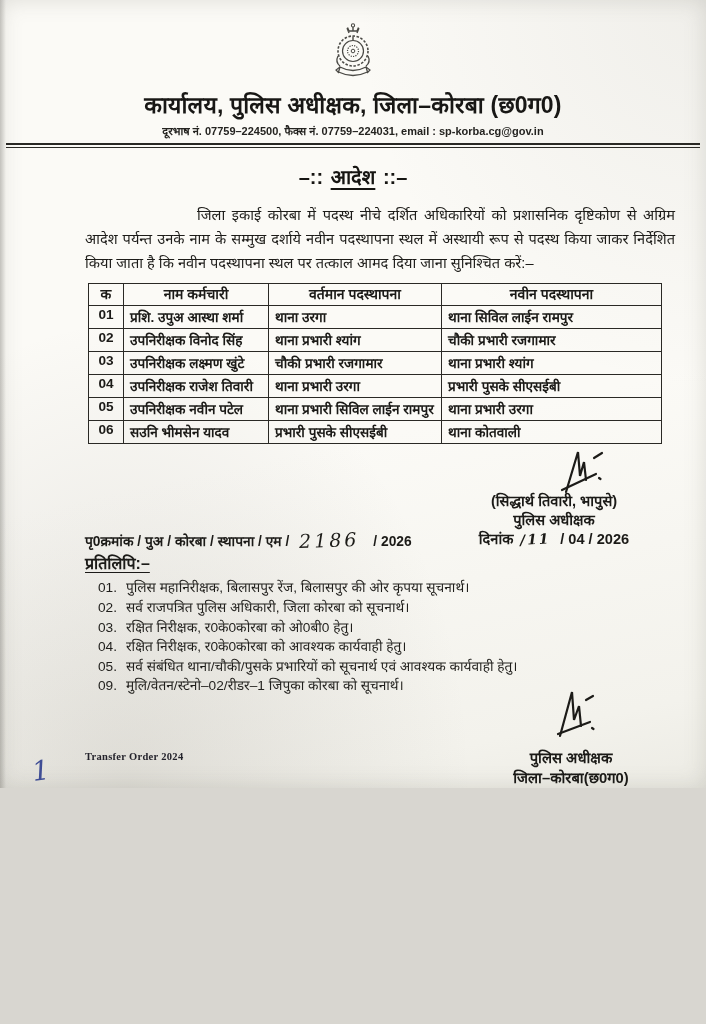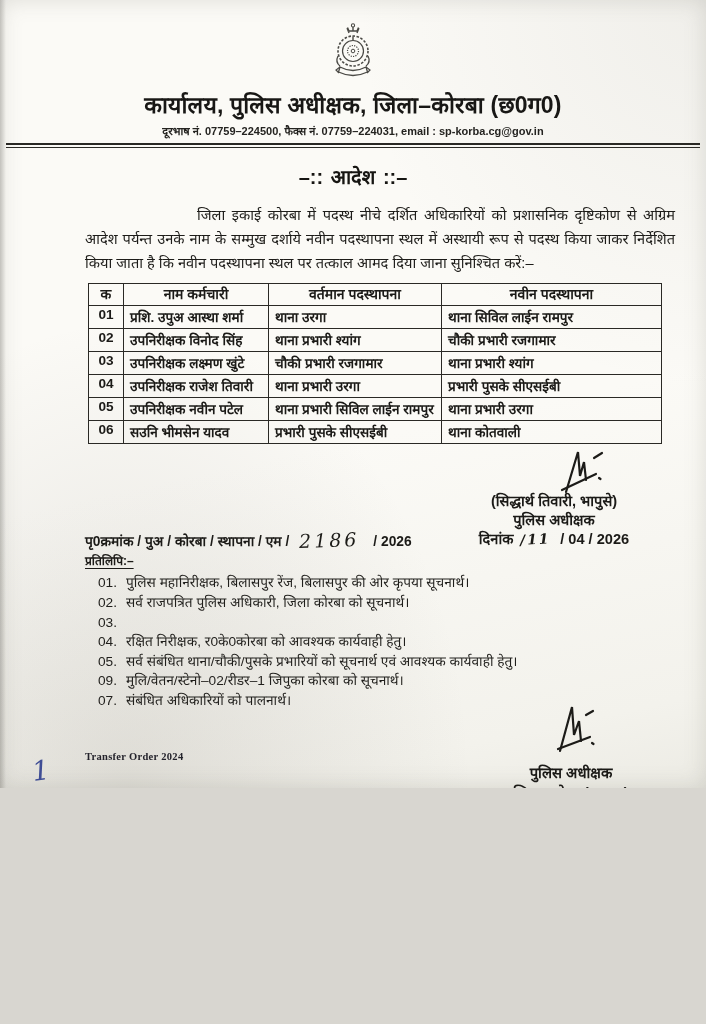--- a/index.html
+++ b/index.html
@@ -25,21 +25,21 @@
     color:#181715;
   }
   .contact {
     text-align:center; font-weight:700; font-size:11px; margin-top:3px; color:#242320;
   }
   .rule { margin:5px 6px 0 6px; border-top:2.6px solid #2a2925; position:relative; }
   .rule:after{ content:""; display:block; border-top:1.4px solid #2a2925; margin-top:2.4px; }
   .order-head {
     text-align:center; font-weight:700; font-size:20px; margin-top:15px; color:#161512;
   }
-  .order-head .ul { text-underline-offset:4px; text-decoration-thickness:2px; padding:0 2px;}
+  .order-head .ul { text-decoration:underline; text-underline-offset:4px; text-decoration-thickness:2px; padding:0 2px;}
   .body-par {
     margin:13px 32px 8px 85px; width:590px;
     font-size:14.6px; line-height:24px; text-align:justify; text-indent:112px;
     font-weight:500; color:#1d1c19;
   }
   table.transfer {
     margin:7px 0 0 88px; border-collapse:collapse; table-layout:fixed; width:573px;
     font-size:13.6px; font-weight:600; color:#1b1a17;
   }
   table.transfer th, table.transfer td {
@@ -56,21 +56,21 @@
     font-weight:700; font-size:14.6px; line-height:18.5px; color:#1b1a17;
   }
   .block1 .dateline{ font-weight:700; margin-top:1px; text-align:center;}
   .hand {
     font-family:"DejaVu Serif","Liberation Serif",serif; font-style:italic;
     display:inline-block; transform:rotate(-3deg); letter-spacing:2px;
   }
   .hand-num { font-size:19px; letter-spacing:3px; transform:rotate(-2deg) translateY(1px); padding:0 10px 0 6px; font-weight:500;}
   .hand-day { font-size:14px; padding:0 6px 0 2px; }
   .ref-line { margin:-34px 0 0 85px; font-weight:700; font-size:13.8px; color:#1c1b18; }
-  .copies-head { margin:2px 0 0 85px; font-weight:700; font-size:12px;
+  .copies-head { margin:2px 0 0 85px; font-weight:700; font-size:16px;
     text-decoration:underline; text-underline-offset:3px; color:#1c1b18;}
   ol.copies { margin:4px 0 0 98px; list-style:none; width:545px; }
   ol.copies li {
     font-size:13.7px; font-weight:500; line-height:19.6px; color:#201f1c;
     display:flex;
   }
   ol.copies .num{ flex:0 0 28px; }
   .sig-area2 { position:relative; height:105px; }
   .sig2 { position:absolute; right:100px; top:-12px; }
   .block2 {
@@ -205,36 +205,33 @@
     <li>
       <span class="num">01.</span>
       <span>पुलिस महानिरीक्षक, बिलासपुर रेंज, बिलासपुर की ओर कृपया सूचनार्थ।</span>
     </li>
     <li>
       <span class="num">02.</span>
       <span>सर्व राजपत्रित पुलिस अधिकारी, जिला कोरबा को सूचनार्थ।</span>
     </li>
     <li>
       <span class="num">03.</span>
+      <span>रक्षित निरीक्षक, र0के0कोरबा को ओ0बी0 हेतु।</span>
     </li>
     <li>
       <span class="num">04.</span>
       <span>रक्षित निरीक्षक, र0के0कोरबा को आवश्यक कार्यवाही हेतु।</span>
     </li>
     <li>
       <span class="num">05.</span>
       <span>सर्व संबंधित थाना/चौकी/पुसके प्रभारियों को सूचनार्थ एवं आवश्यक कार्यवाही हेतु।</span>
     </li>
     <li>
       <span class="num">09.</span>
       <span>मुलि/वेतन/स्टेनो–02/रीडर–1 जिपुका कोरबा को सूचनार्थ।</span>
-    </li>
-    <li>
-      <span class="num">07.</span>
-      <span>संबंधित अधिकारियों को पालनार्थ।</span>
     </li>
   </ol>
 
   <div class="sig-area2">
     <svg class="sig2 sigmark" width="64" height="60" viewBox="0 0 64 60">
       <path d="M18 52 L30 8 L32 36 L37 22 L39 42"></path>
       <path d="M16 50 L48 38"></path>
       <path d="M44 16 l7 -4"></path>
       <path d="M50 44 l1.5 1"></path>
     </svg>

